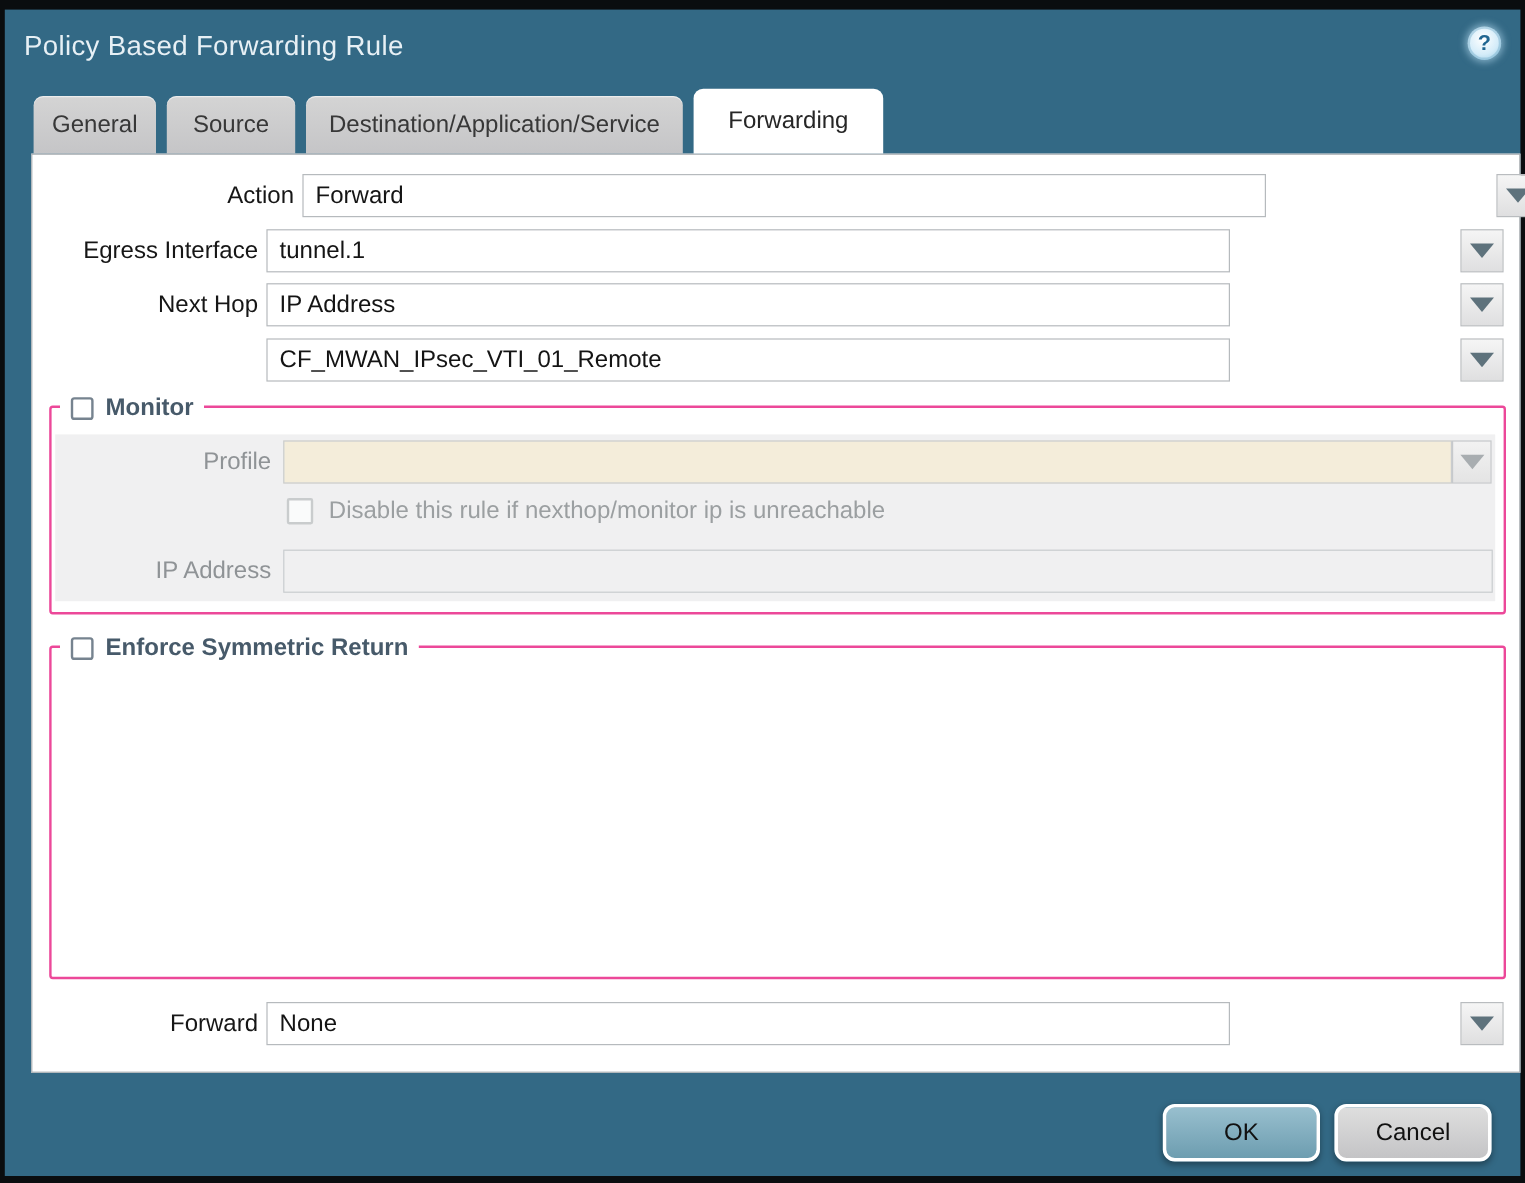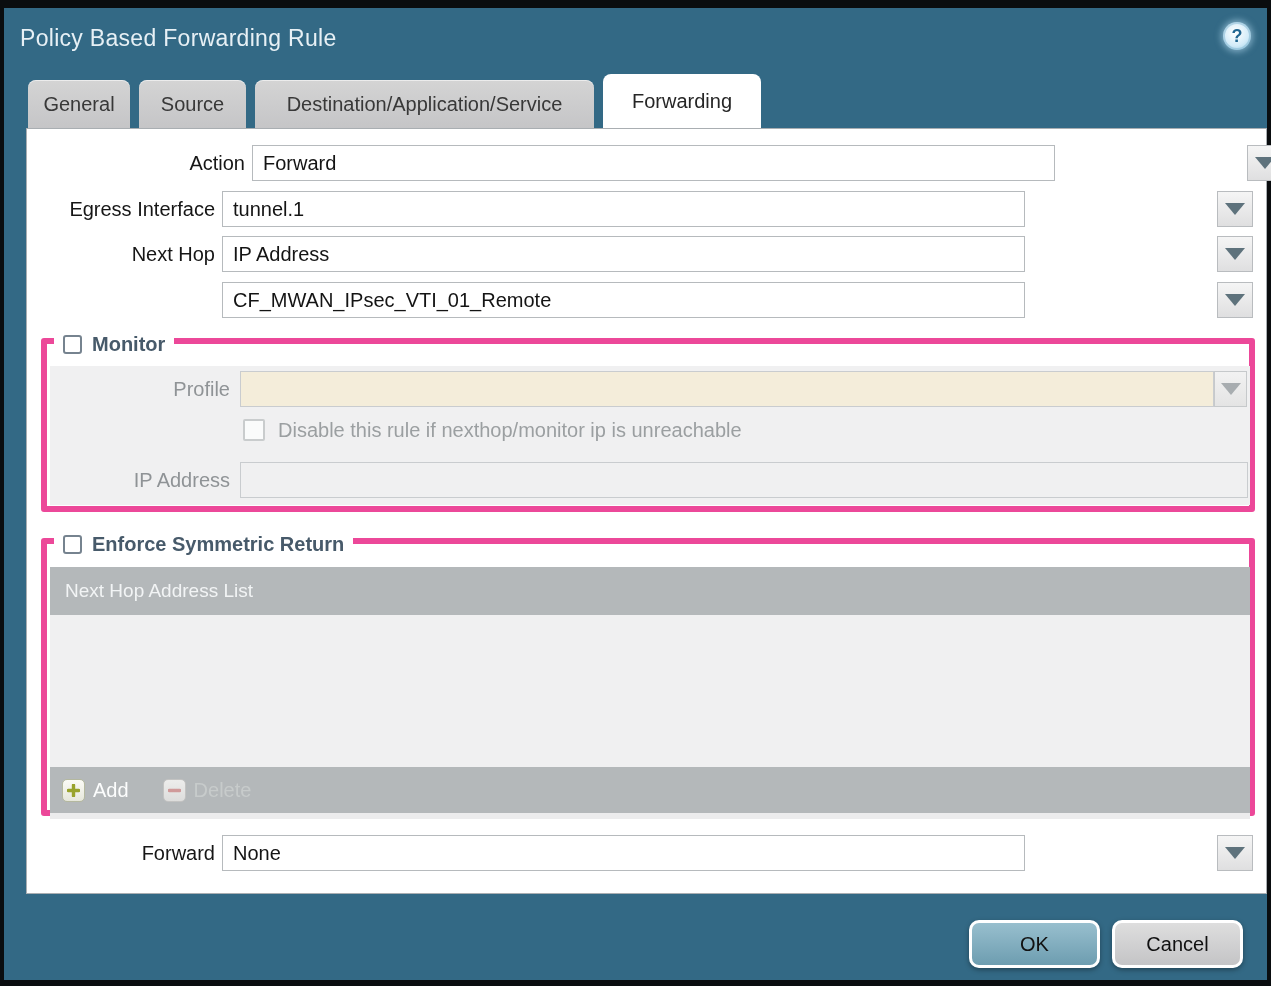--- a/index.html
+++ b/index.html
@@ -31,21 +31,21 @@
     position:absolute; left:24px; top:66px; height:54px;
     display:flex; align-items:flex-end; gap:9px; z-index:3;
   }
   .tab {
     height:48px; display:flex; align-items:center; justify-content:center;
     background:linear-gradient(#d4d4d4,#c5c5c7);
     border-radius:8px 8px 0 0;
     font-size:20px; color:#383838; cursor:pointer;
     box-shadow:inset 0 1px 0 rgba(255,255,255,.55);
   }
-  .tab.w1{ width:102px; } .tab.w2{ width:107px; } .tab.w3{ width:339px; } .tab.w4{ width:158px; }
+  .tab.w1{ width:102px; } .tab.w2{ width:107px; } .tab.w3{ width:314px; } .tab.w4{ width:158px; }
   .tab.active {
     height:54px; background:#ffffff; color:#262626;
     box-shadow:none;
   }
   
   .content {
     position:absolute; left:22px; top:120px; width:1241px; height:766px;
     background:#ffffff; border:1px solid #a9aeb2; z-index:2;
   }
   .flabel {
@@ -72,21 +72,21 @@
   .tri.dis { border-top-color:#a8adb0; }
   .r-action   { top:16px;margin-left:30px; }
   .r-egress   { top:62px; }
   .r-nexthop  { top:107px; }
   .r-nexthop2 { top:153px; }
   .r-schedule { top:706px; }
   .row { position:absolute; left:0; width:100%; height:36px; }
   
   .fieldset {
     position:absolute; left:14px; width:1214px;
-    border:6px solid #ec4899; border-radius:3px; background:#ffffff;
+    border:2px solid #ec4899; border-radius:3px; background:#ffffff;
   }
   .fs-monitor { top:209px; height:174px; }
   .fs-esr     { top:409px; height:278px; }
   .legend {
     position:absolute; top:-13px; left:7px; height:26px;
     background:#ffffff; padding:0 9px;
     display:flex; align-items:center; gap:10px;
   }
   .legend .cb {
     width:19px; height:19px; border:2px solid #76838f; border-radius:3px;
@@ -223,43 +223,20 @@
         <div class="dlabel" style="top:96px;">IP Address</div>
         <div class="field-gray"></div>
       </div>
     </div>
 
     <div class="fieldset fs-esr">
       <div class="legend">
         <span class="cb"></span>
         <span class="ltext">Enforce Symmetric Return</span>
       </div>
-      <div class="grid">
-        <div class="grid-header">Next Hop Address List</div>
-        <div class="grid-body"></div>
-        <div class="grid-footer">
-          <div class="tool-btn add">
-            <span class="icon-sq">
-              <svg width="13" height="13" viewBox="0 0 13 13">
-                  <path d="M6.5 1.2v10.6M1.2 6.5h10.6" stroke="#99a32c" stroke-width="3.4" stroke-linecap="round"></path>
-                </svg>
-            </span>
-            <span class="tool-label">Add</span>
-          </div>
-          <div class="tool-btn del">
-            <span class="icon-sq gray">
-              <svg width="13" height="13" viewBox="0 0 13 13">
-                  <path d="M1.2 6.5h10.6" stroke="#d09a9a" stroke-width="3.4" stroke-linecap="round"></path>
-                </svg>
-            </span>
-            <span class="tool-label dim">Delete</span>
-          </div>
-        </div>
-        <div class="grid-strip"></div>
-      </div>
     </div>
 
     <div class="row r-schedule">
       <div class="flabel">Forward</div>
       <div class="combo-text">None</div>
       <div class="dd">
           <span class="tri"></span>
         </div>
     </div>
 

